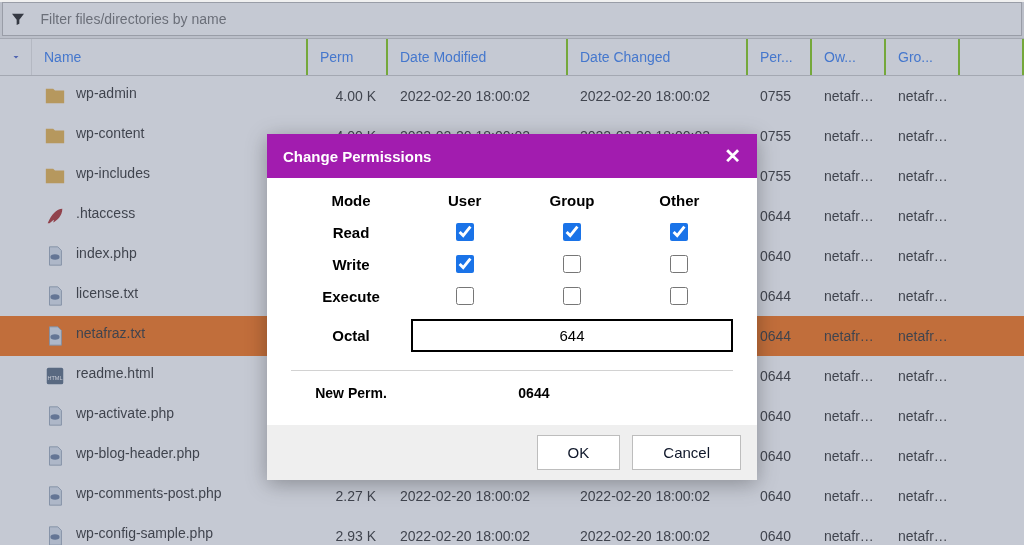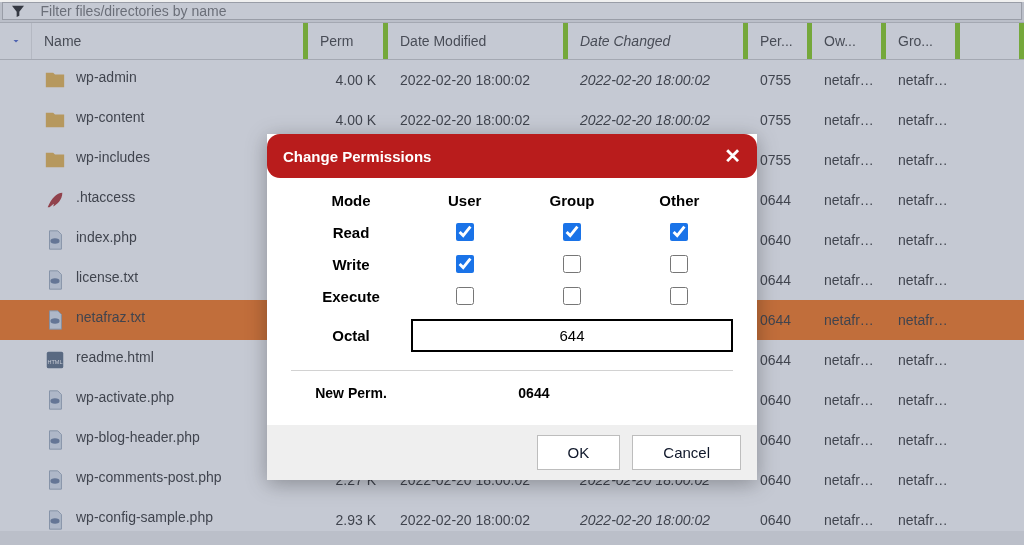--- a/index.html
+++ b/index.html
@@ -1,31 +1,31 @@
 <!DOCTYPE html>
 <html><head>
   <meta charset="utf-8">
   <style>
     * { margin: 0; padding: 0; box-sizing: border-box; font-family: -apple-system, BlinkMacSystemFont, "Segoe UI", Arial, sans-serif; }
     body { background: #f0f0f0; width: 1024px; height: 545px; overflow: hidden; position: relative; }
 
     .app-wrap { width: 100%; height: 100%; position: relative; }
     
-    .filter-bar { display: flex; align-items: center; padding: 8px 6px; background: #fff; height: 16px; border: 1px solid #bcbcbc; margin: 2px; }
+    .filter-bar { display: flex; align-items: center; padding: 16px 6px; background: #fff; height: 16px; border: 1px solid #bcbcbc; margin: 2px; }
     .filter-icon { width: 18px; height: 18px; margin-right: 10px; display: flex; align-items: center; justify-content: center; }
     .filter-input { border: none; padding: 2px 4px; font-size: 14px; color: #777; width: 100%; background: transparent; }
 
     .table-wrap { display: flex; flex-direction: column; height: calc(100% - 36px); }
     .table-header { display: flex; align-items: center; background: #fff; border-top: 1px solid #ccc; border-bottom: 1px solid #ccc; height: 38px; user-select: none; }
     .sort-arrow-cell { width: 32px; display: flex; align-items: center; justify-content: center; height: 100%; border-right: 1px solid #e5e5e5; }
-    .col-header { padding: 0 12px; color: #404040; font-size: 14px; height: 100%; display: flex; align-items: center; border-right: 5px solid #84cc16; }
+    .col-header { padding: 0 12px; color: #3b82f6; font-size: 14px; height: 100%; display: flex; align-items: center; border-right: 2px solid #84cc16; }
     .c-name { flex: 0 0 276px; }
     .c-size { flex: 0 0 80px; }
     .c-dmod { flex: 0 0 180px; }
-    .c-dchg { flex: 0 0 180px; font-style: italic; }
+    .c-dchg { flex: 0 0 180px; }
     .c-perm { flex: 0 0 64px; }
     .c-own { flex: 0 0 74px; }
     .c-grp { flex: 0 0 74px; }
     .c-last { flex: 1; }
 
     .table-body { flex: 1; overflow-y: scroll; background: #fff; }
     .row { display: flex; align-items: center; height: 40px; font-size: 14px; color: #333; }
     .row.sel { background: #f97316; }
     .row .cell { padding: 0 12px; white-space: nowrap; overflow: hidden; text-overflow: ellipsis; }
     .row .cell.c-name { display: flex; align-items: flex-start; gap: 10px; }
@@ -33,21 +33,21 @@
     .icon-cell { width: 32px; display: flex; align-items: center; justify-content: center; }
     .file-ico { width: 22px; height: 22px; display: inline-flex; align-items: center; justify-content: center; flex-shrink: 0; }
 
     
     .table-body::-webkit-scrollbar, .vscroll { width: 16px; background: #f1f1f1; }
     .table-body::-webkit-scrollbar-thumb { background: #c1c1c1; }
     
     
     .overlay { position: absolute; inset: 0; background: rgba(90, 100, 130, 0.35); display: flex; align-items: flex-start; justify-content: center; }
     .modal { margin-top: 132px; width: 490px; background: #fff; box-shadow: 0 4px 20px rgba(0,0,0,0.3); }
-    .modal-titlebar { background: #b91c1c; color: #fff; padding: 12px 16px; font-weight: bold; font-size: 15px; display: flex; justify-content: space-between; align-items: center; border-radius: 13px; }
+    .modal-titlebar { background: #a21caf; color: #fff; padding: 12px 16px; font-weight: bold; font-size: 15px; display: flex; justify-content: space-between; align-items: center; }
     .modal-close { cursor: pointer; font-size: 20px; line-height: 1; }
     .modal-body { padding: 14px 24px 6px 24px; }
     .perm-grid { display: grid; grid-template-columns: 120px 1fr 1fr 1fr; row-gap: 14px; align-items: center; justify-items: center; font-size: 15px; color: #000; }
     .perm-grid .row-label { font-weight: bold; justify-self: center; }
     .perm-grid .hdr { font-weight: bold; }
     .perm-grid input[type=checkbox] { width: 18px; height: 18px; accent-color: #1a73e8; }
 
     .octal-row { display: grid; grid-template-columns: 120px 1fr; align-items: center; margin-top: 14px; }
     .octal-row .lbl { font-weight: bold; text-align: center; font-size: 15px; }
     .octal-row input { border: 2px solid #000; padding: 6px 8px; font-size: 15px; text-align: center; width: 100%; }

